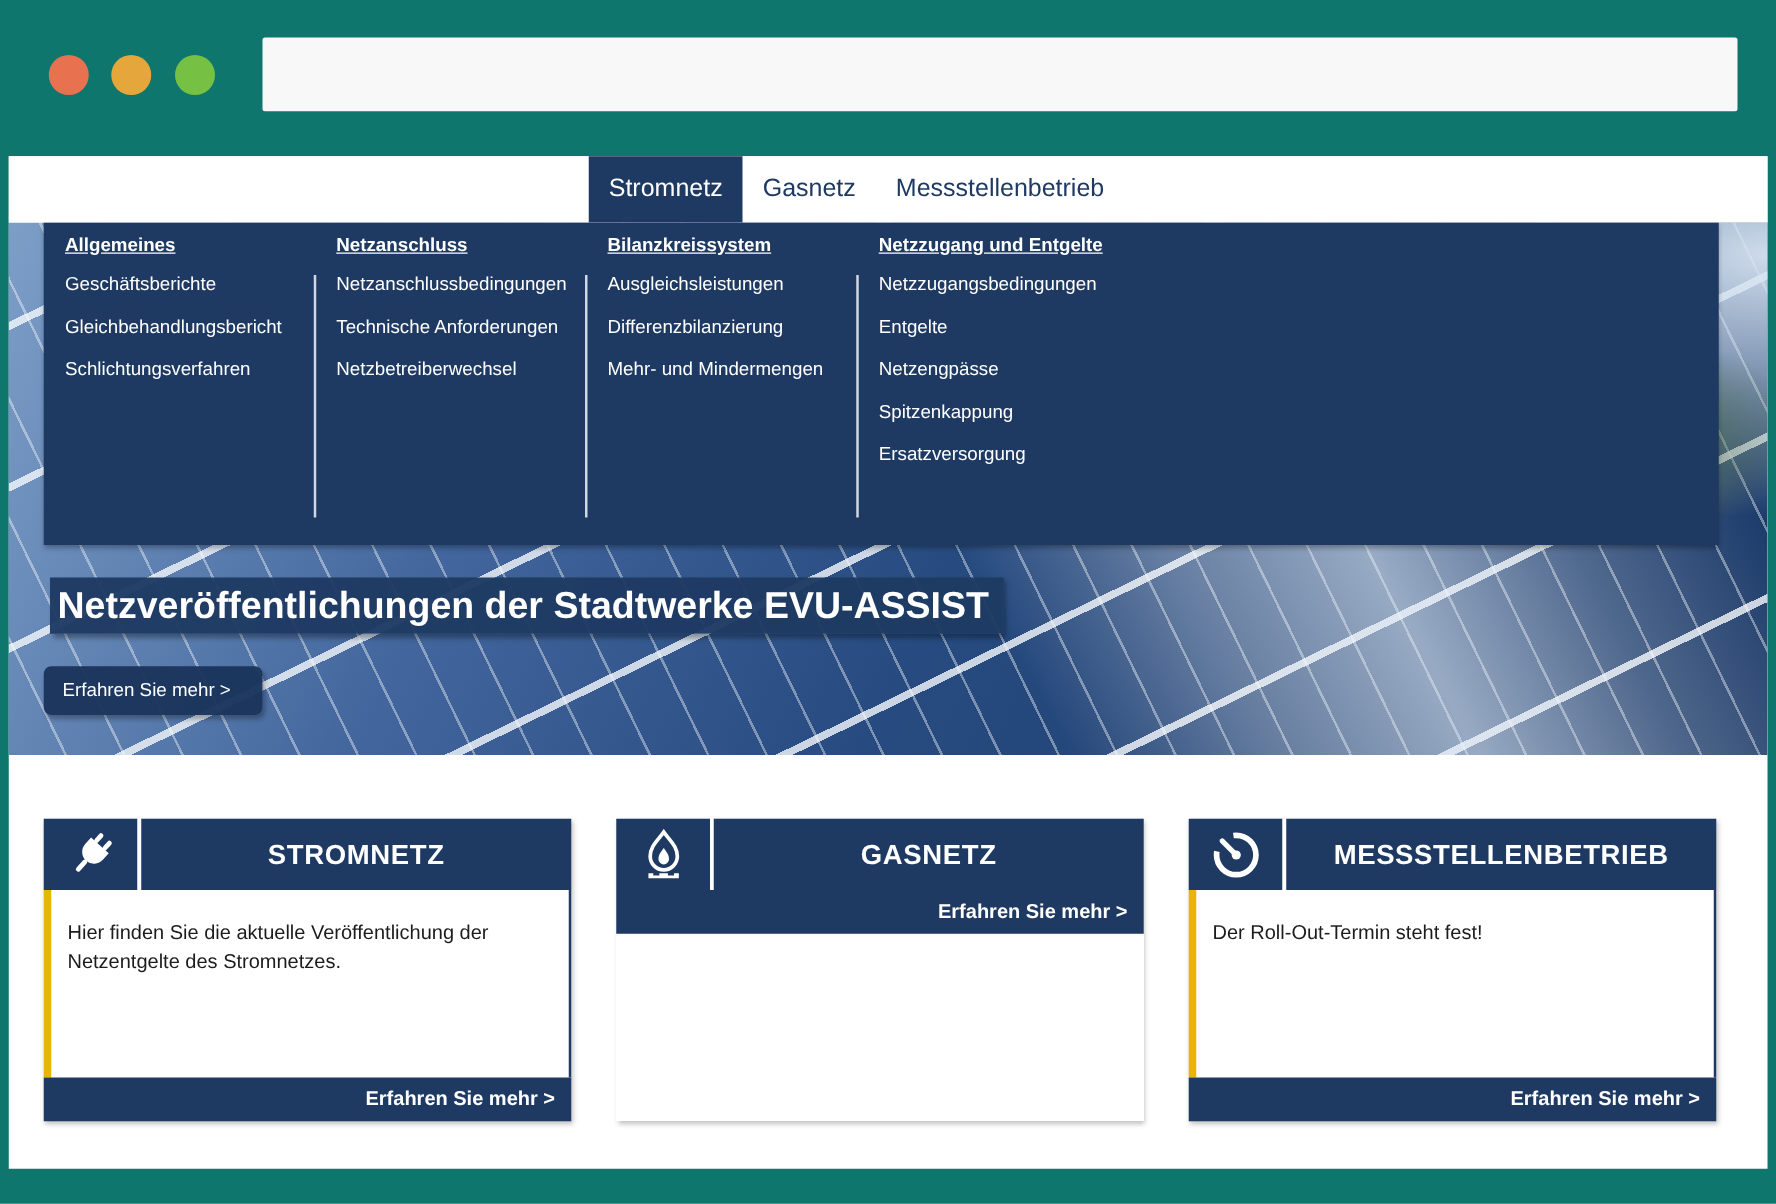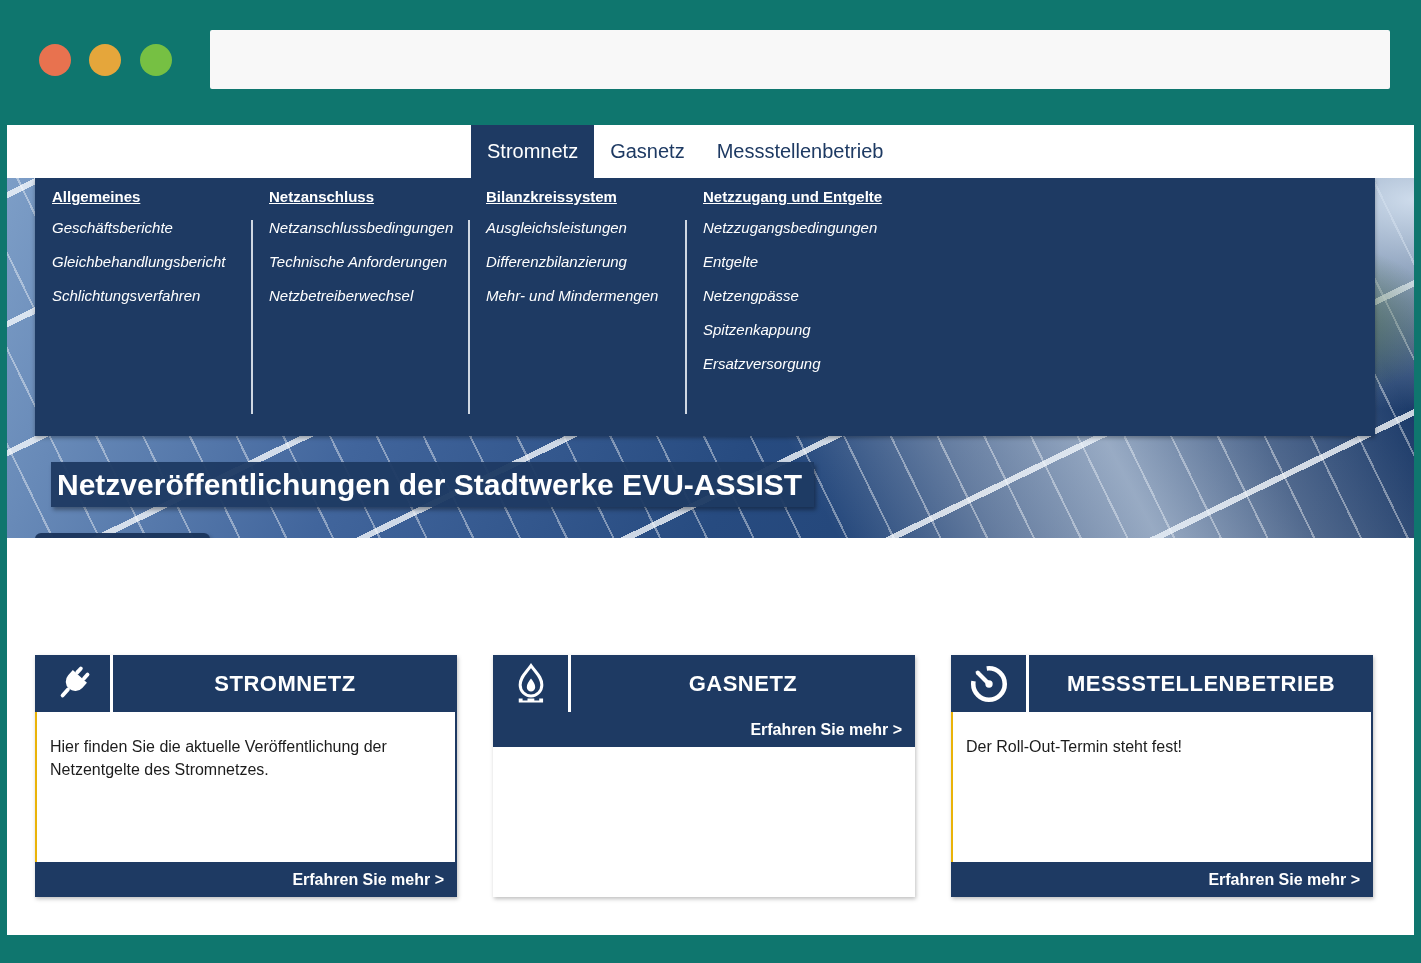--- a/index.html
+++ b/index.html
@@ -17,52 +17,52 @@
 
   
   .page { position:absolute; left:7px; top:125px; width:1407px; height:810px; background:#ffffff; }
 
   
   .navbar { position:absolute; left:0; top:0; width:1407px; height:53px; background:#ffffff; display:flex; padding-left:464px; }
   .tab { height:53px; line-height:53px; padding:0 16px; font-size:20px; color:#1e3a63; cursor:pointer; white-space:nowrap; }
   .tab.active { background:#1e3a63; color:#ffffff; }
 
   
-  .hero { position:absolute; left:0; top:53px; width:1407px; height:360px; overflow:hidden; }
+  .hero { position:absolute; left:0; top:53px; width:1407px; height:426px; overflow:hidden; }
   .hero-bg { position:absolute; inset:0;
     background:
       radial-gradient(ellipse 240px 130px at 91% 40%, rgba(74,106,58,.9), rgba(74,106,58,0) 65%),
       radial-gradient(ellipse 600px 300px at 100% 6%, rgba(215,228,242,.95), rgba(215,228,242,0) 70%),
       linear-gradient(62deg, rgba(255,255,255,0) 52%, rgba(255,255,255,.30) 62%, rgba(232,241,250,.60) 72%, rgba(255,255,255,.22) 82%, rgba(255,255,255,0) 92%),
       repeating-linear-gradient(64deg, rgba(255,255,255,0) 0 40px, rgba(255,255,255,.40) 40px 42px),
       repeating-linear-gradient(-26deg, rgba(255,255,255,0) 0 110px, rgba(244,248,252,.80) 110px 116px),
       linear-gradient(115deg, #7d9ec7 0%, #41659c 30%, #274b80 55%, #1c3a68 100%);
   }
 
   
   .menu { position:absolute; left:28px; top:0; width:1340px; height:258px; background:#1e3a63; display:flex; padding-top:10px; box-shadow:0 2px 4px rgba(0,0,0,.3); }
   .col { position:relative; width:217px; padding-left:17px; }
   .col:last-child { width:auto; flex:1; }
   .col:not(:first-child)::before { content:""; position:absolute; left:-1px; top:32px; bottom:22px; width:2px; background:#cfd7e2; }
   .col-head { display:inline-block; color:#ffffff; font-size:15px; font-weight:bold; text-decoration:underline; margin-bottom:13px; cursor:pointer; }
-  .col-item { display:block; color:#ffffff; font-size:15px; line-height:20px; margin-bottom:14px; cursor:pointer; text-decoration:none;font-style:italic; }
+  .col-item { display:block; color:#ffffff; font-size:15px; line-height:20px; margin-bottom:14px; cursor:pointer; text-decoration:none; }
   .col-item.narrow { max-width:150px; }
 
   
-  .hero-title { position:absolute; left:44px; top:284px; height:45px; line-height:45px; padding:0 12px 0 6px; background:rgba(30,58,99,.96); color:#ffffff; font-size:30px; font-weight:bold; white-space:nowrap; box-shadow:2px 3px 4px rgba(0,0,0,.35); }
+  .hero-title { position:absolute; left:33px; top:284px; height:45px; line-height:45px; padding:0 12px 0 6px; background:rgba(30,58,99,.96); color:#ffffff; font-size:30px; font-weight:bold; white-space:nowrap; box-shadow:2px 3px 4px rgba(0,0,0,.35); }
   .hero-cta { position:absolute; left:28px; top:355px; width:175px; height:39px; line-height:39px; padding-left:15px; background:rgba(27,53,92,.97); color:#ffffff; font-size:15px; border-radius:6px; cursor:pointer; box-shadow:2px 3px 4px rgba(0,0,0,.3); }
 
   
   .cards { position:absolute; left:28px; top:530px; width:1344px; display:flex; gap:36px; }
   .card { width:422px; box-shadow:1px 2px 4px rgba(0,0,0,.25); }
   .card-head { display:flex; height:57px; }
   .icon-box { width:75px; height:57px; background:#1e3a63; display:flex; align-items:center; justify-content:center; }
   .head-divider { width:3px; background:#ffffff; }
   .card-title { flex:1; background:#1e3a63; color:#ffffff; font-size:22px; font-weight:bold; display:flex; align-items:center; justify-content:center; letter-spacing:.5px; }
-  .card-body { height:150px; background:#ffffff; border-left:2px solid #eab308; border-right:2px solid #1e3a63; padding:24px 14px 16px 13px; }
+  .card-body { height:150px; background:#ffffff; border-left:6px solid #eab308; border-right:2px solid #1e3a63; padding:24px 14px 16px 13px; }
   .card-body p { font-size:16px; line-height:22.5px; color:#1c1c1c; }
   .card-footer { height:35px; background:#1e3a63; color:#ffffff; font-size:16px; font-weight:bold; text-align:right; line-height:35px; padding-right:13px; cursor:pointer; }
 
   svg { display:block; }
 </style>
 </head>
 <body>
 
 <div class="canvas">
 

